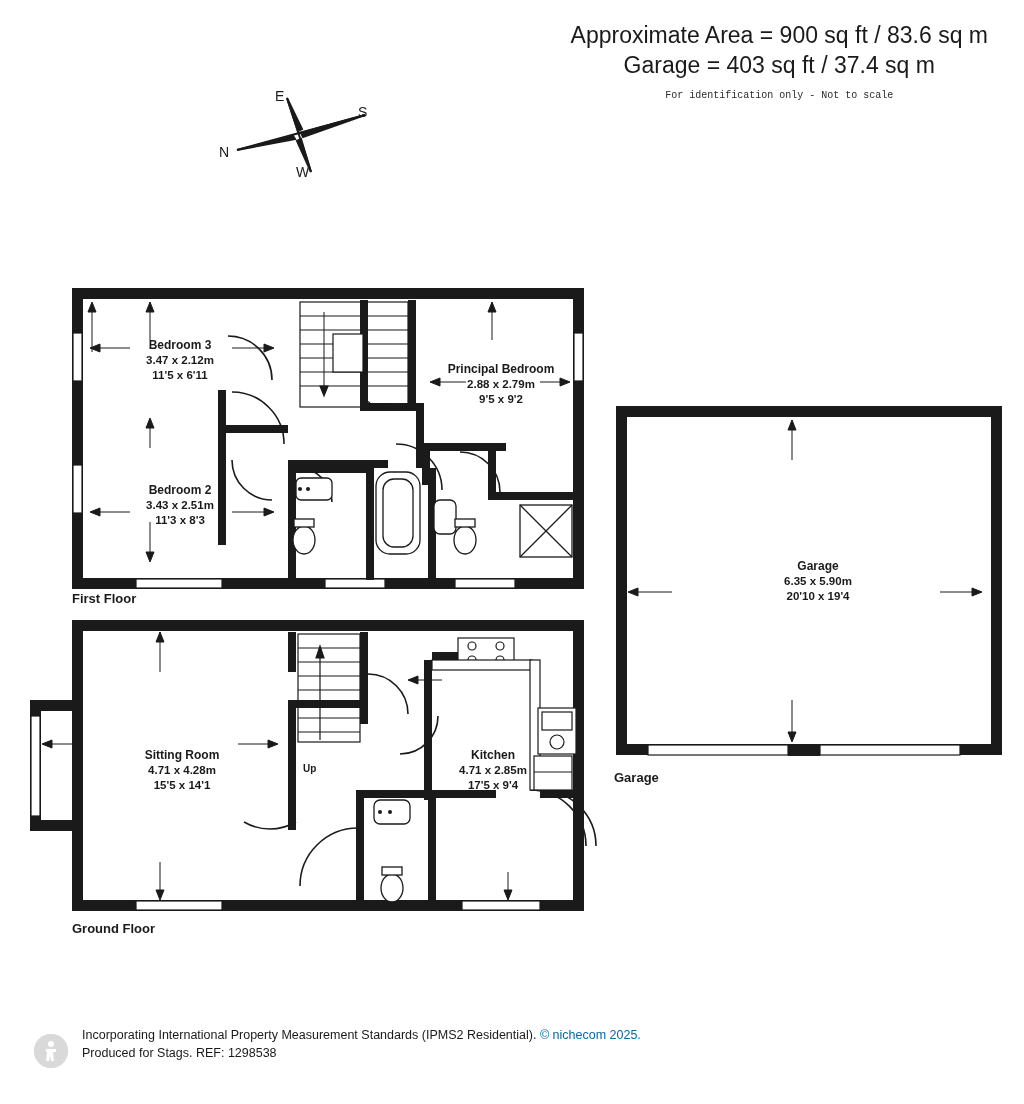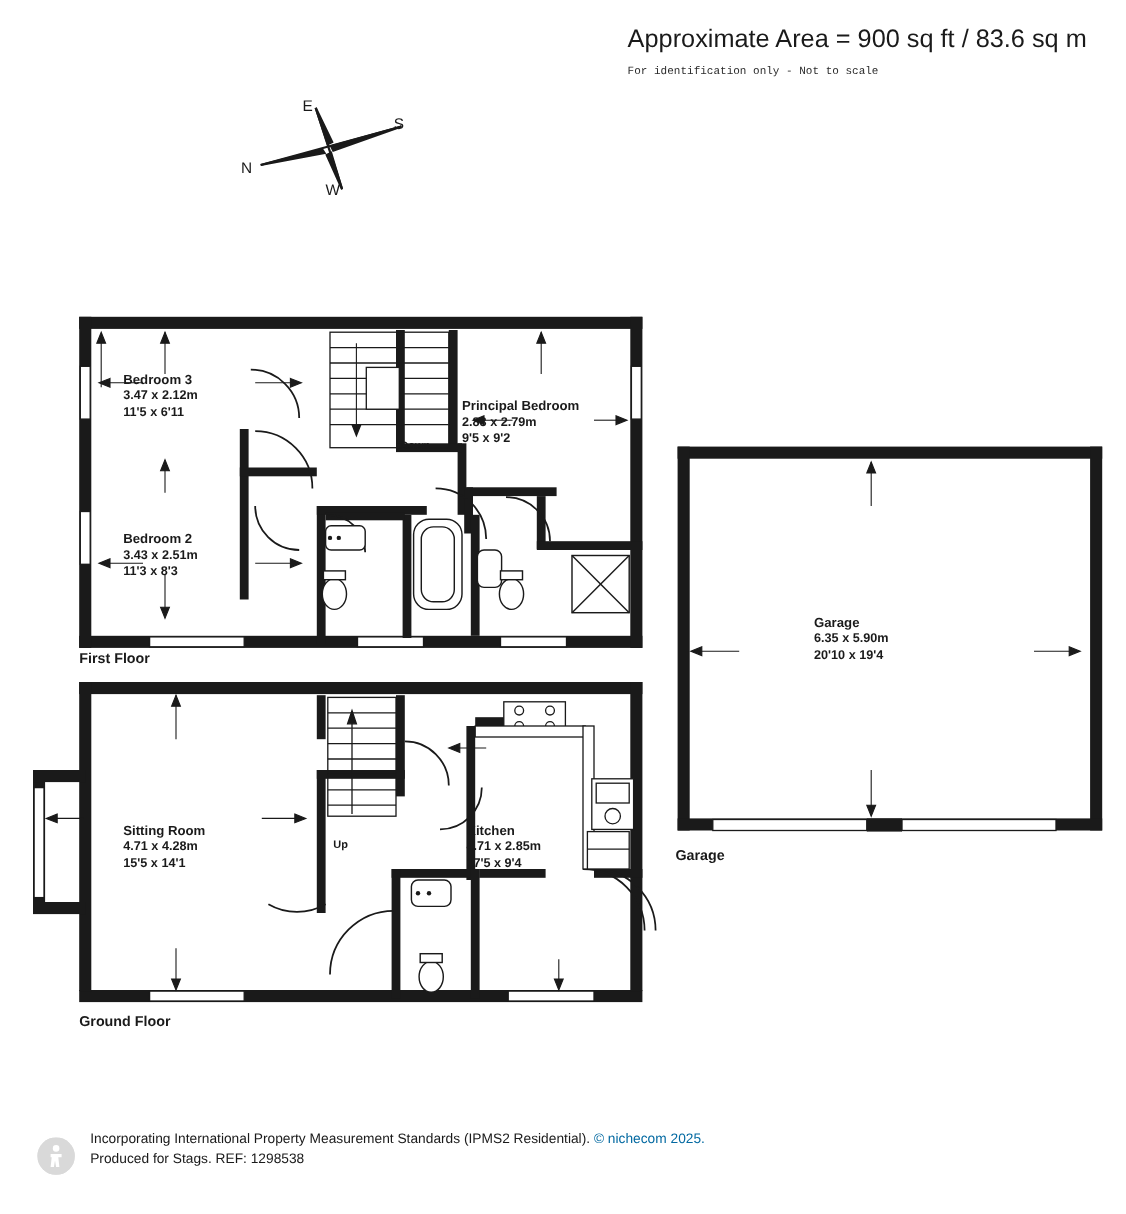--- a/index.html
+++ b/index.html
@@ -15,21 +15,21 @@
     color: #1a1a1a;
     overflow: hidden;
   }
   .abs { position: absolute; }
 
   
   #area-summary {
     position: absolute;
     top: 20px;
     right: 36px;
-    text-align: left;
+    text-align: center;
   }
   #area-summary .line {
     font-size: 23px;
     line-height: 30px;
     color: #1a1a1a;
     white-space: nowrap;
   }
   #area-summary .note {
     font-size: 10px;
     line-height: 20px;
@@ -55,21 +55,21 @@
     left: 0;
     top: 0;
     width: 1024px;
     height: 1104px;
     pointer-events: none;
   }
 
   
   .room-label {
     position: absolute;
-    text-align: left;
+    text-align: center;
     line-height: 15px;
     white-space: nowrap;
   }
   .room-label .nm {
     font-size: 12px;
     font-weight: bold;
     display: block;
   }
   .room-label .dm, .room-label .di {
     font-size: 11.5px;
@@ -115,20 +115,21 @@
     line-height: 18px;
     color: #1a1a1a;
   }
   #footer .ftext .copy { color: #0369a1; }
 </style>
 </head>
 <body>
 
 <div id="area-summary">
   <div class="line">Approximate Area = 900 sq ft / 83.6 sq m</div>
+  <div class="line">Garage = 403 sq ft / 37.4 sq m</div>
   <div class="note">For identification only - Not to scale</div>
 </div>
 
 <div id="compass">
   <svg width="180" height="100" viewBox="0 0 180 100">
 
     <g stroke="#1a1a1a" stroke-width="2" fill="#1a1a1a">
       <path d="M22 60 L80 49 L78 46 Z"></path>
       <path d="M150 25 L86 43 L88 47 Z"></path>
       <line x1="22" y1="60" x2="150" y2="25"></line>

